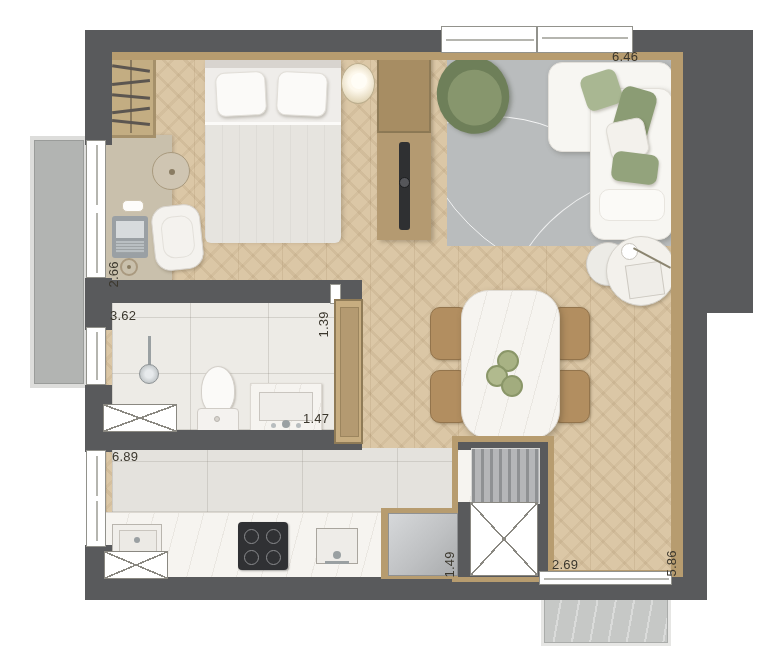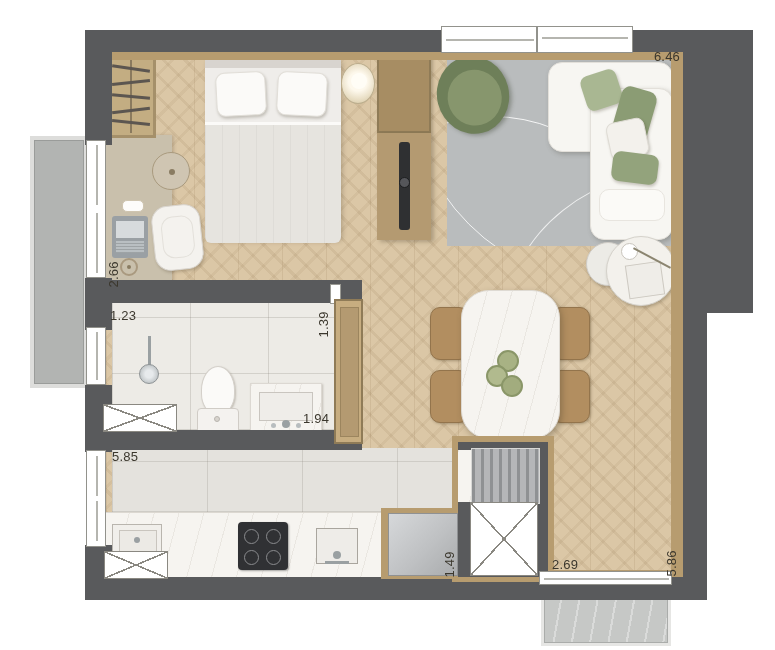--- a/index.html
+++ b/index.html
@@ -207,23 +207,23 @@
 
   <div class="abs" style="left:316px;top:528px;width:40px;height:34px;background:#eeece8;border:1px solid #a9a59e;z-index:4;">
     <div class="abs circ" style="left:16px;top:22px;width:8px;height:8px;background:#9aa0a2;"></div>
     <div class="abs" style="left:8px;top:32px;width:24px;height:3px;background:#9aa0a2;"></div>
   </div>
 
   <div class="abs" style="left:381px;top:508px;width:81px;height:71px;background:#b79c6f;z-index:6;">
     <div class="abs" style="left:7px;top:5px;width:68px;height:61px;background:linear-gradient(135deg,#d6d8da 0%,#bfc1c3 55%,#a9abad 100%);border:1px solid #8f9193;"></div>
   </div>
 
-  <div class="abs lbl" style="left:628px;top:49px;width:52px;text-align:right;">6.46</div>
+  <div class="abs lbl" style="left:612px;top:49px;width:52px;text-align:left;">6.46</div>
   <div class="abs lbl vlbl" style="left:96px;top:263px;width:34px;">2.66</div>
-  <div class="abs lbl" style="left:110px;top:308px;">1.23</div>
+  <div class="abs lbl" style="left:110px;top:308px;">3.62</div>
   <div class="abs lbl vlbl" style="left:306px;top:313px;width:34px;">1.39</div>
-  <div class="abs lbl" style="left:303px;top:411px;">1.94</div>
-  <div class="abs lbl" style="left:112px;top:449px;">5.85</div>
+  <div class="abs lbl" style="left:303px;top:411px;">1.47</div>
+  <div class="abs lbl" style="left:112px;top:449px;">6.89</div>
   <div class="abs lbl vlbl" style="left:432px;top:553px;width:34px;">1.49</div>
   <div class="abs lbl" style="left:552px;top:557px;">2.69</div>
   <div class="abs lbl vlbl" style="left:654px;top:552px;width:34px;">5.86</div>
 
 </div>
 
 </body></html>

